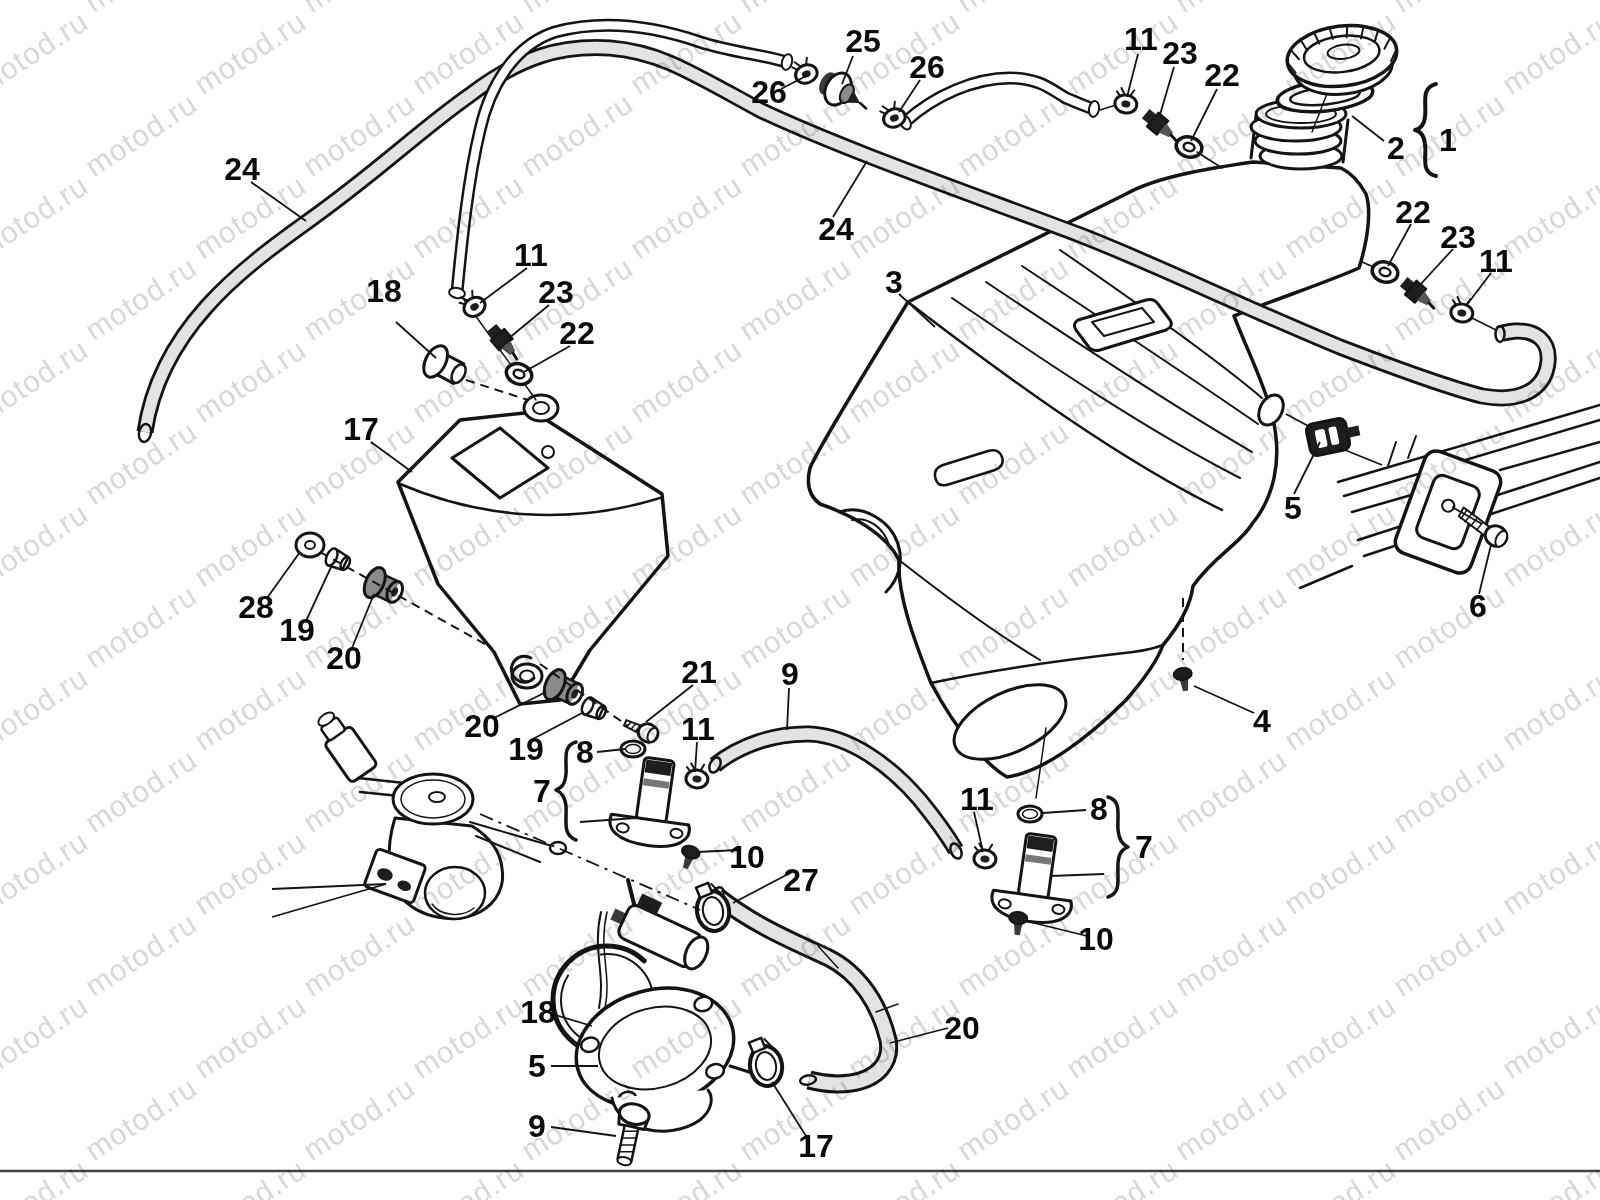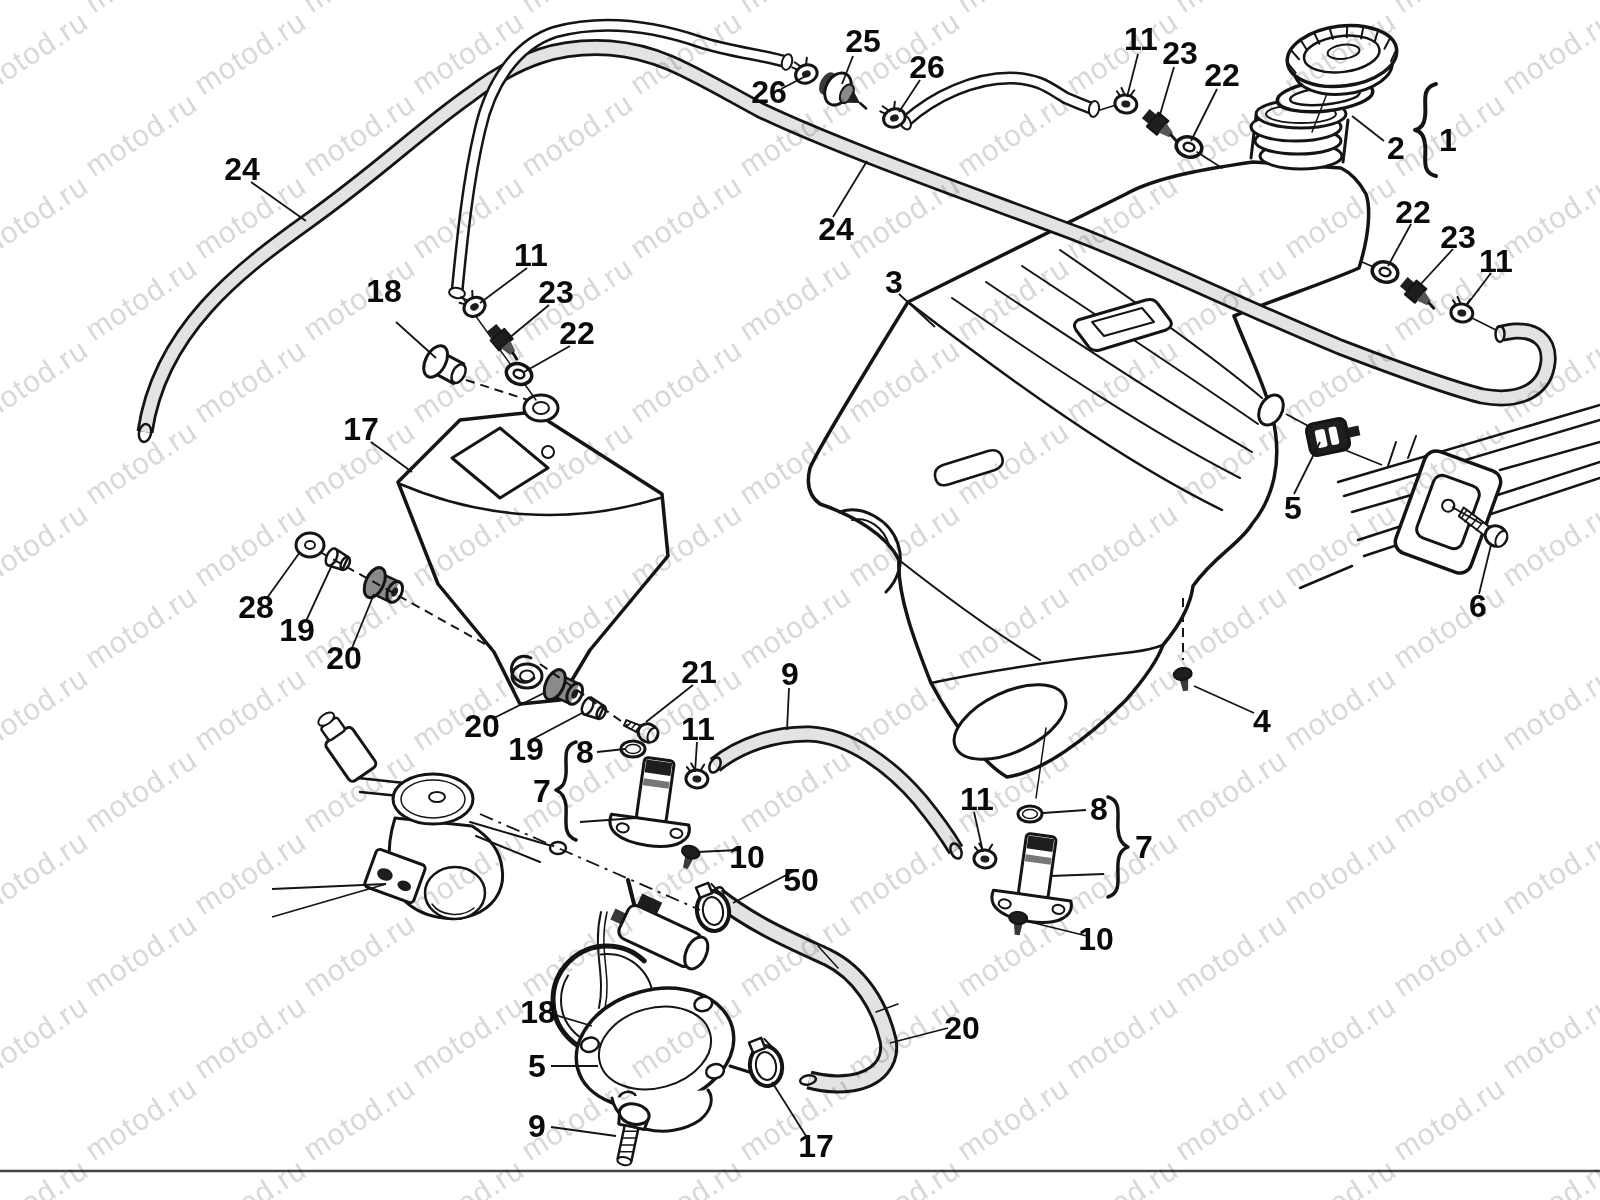--- a/index.html
+++ b/index.html
@@ -577,21 +577,21 @@
   <div class="co" style="left:790px;top:674px">9</div>
   <div class="co" style="left:526px;top:749px">19</div>
   <div class="co" style="left:1262px;top:721px">4</div>
   <div class="co" style="left:698px;top:729px">11</div>
   <div class="co" style="left:585px;top:752px">8</div>
   <div class="co" style="left:542px;top:791px">7</div>
   <div class="co" style="left:747px;top:857px">10</div>
   <div class="co" style="left:977px;top:799px">11</div>
   <div class="co" style="left:1099px;top:809px">8</div>
   <div class="co" style="left:1144px;top:847px">7</div>
-  <div class="co" style="left:801px;top:880px">50</div>
+  <div class="co" style="left:801px;top:880px">27</div>
   <div class="co" style="left:1096px;top:939px">10</div>
   <div class="co" style="left:538px;top:1012px">18</div>
   <div class="co" style="left:962px;top:1028px">20</div>
   <div class="co" style="left:537px;top:1066px">5</div>
   <div class="co" style="left:537px;top:1126px">9</div>
   <div class="co" style="left:816px;top:1146px">17</div>
 
 
 </div>
 

